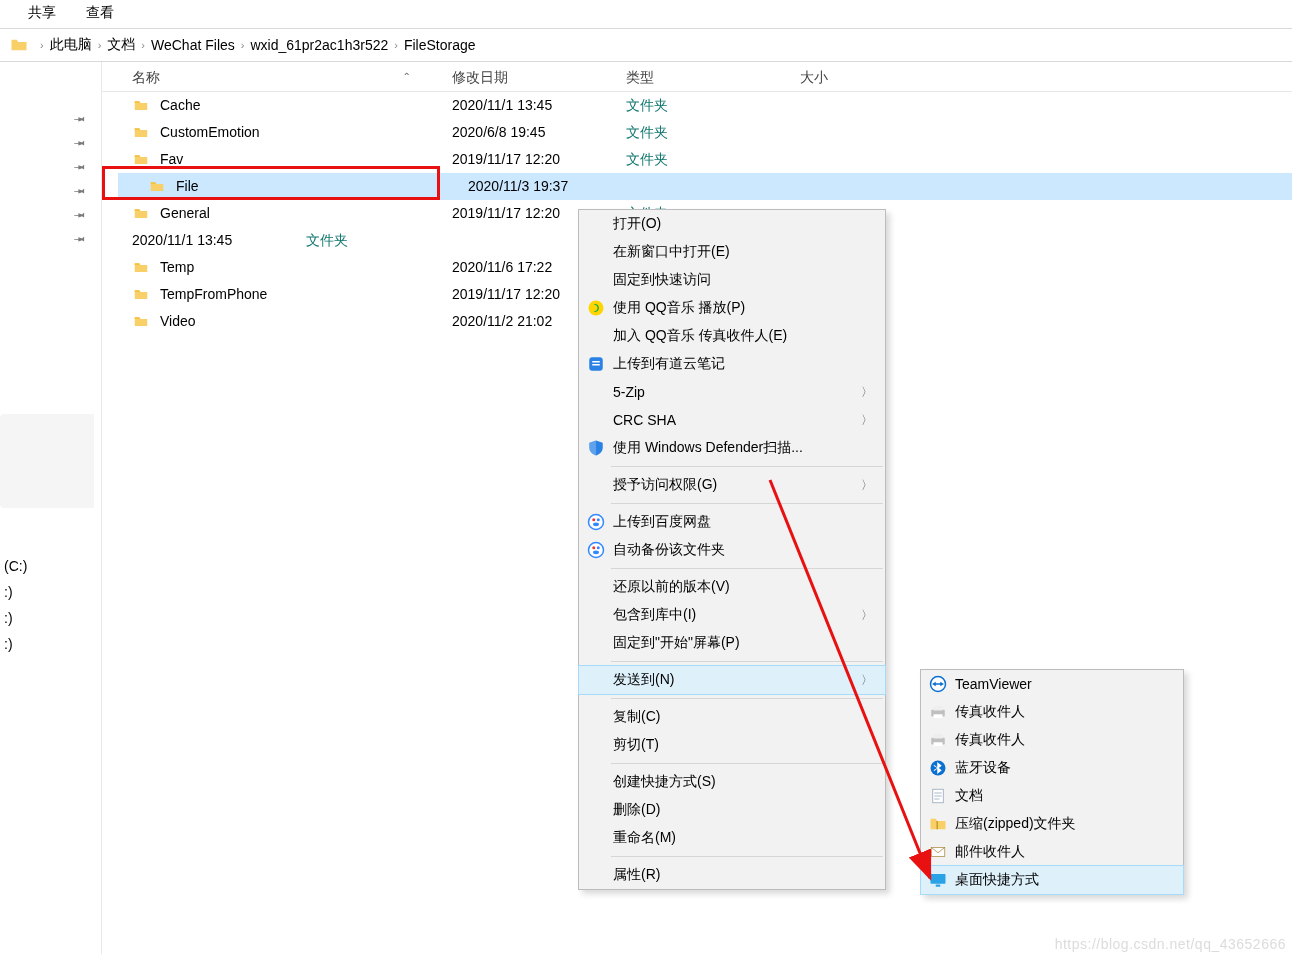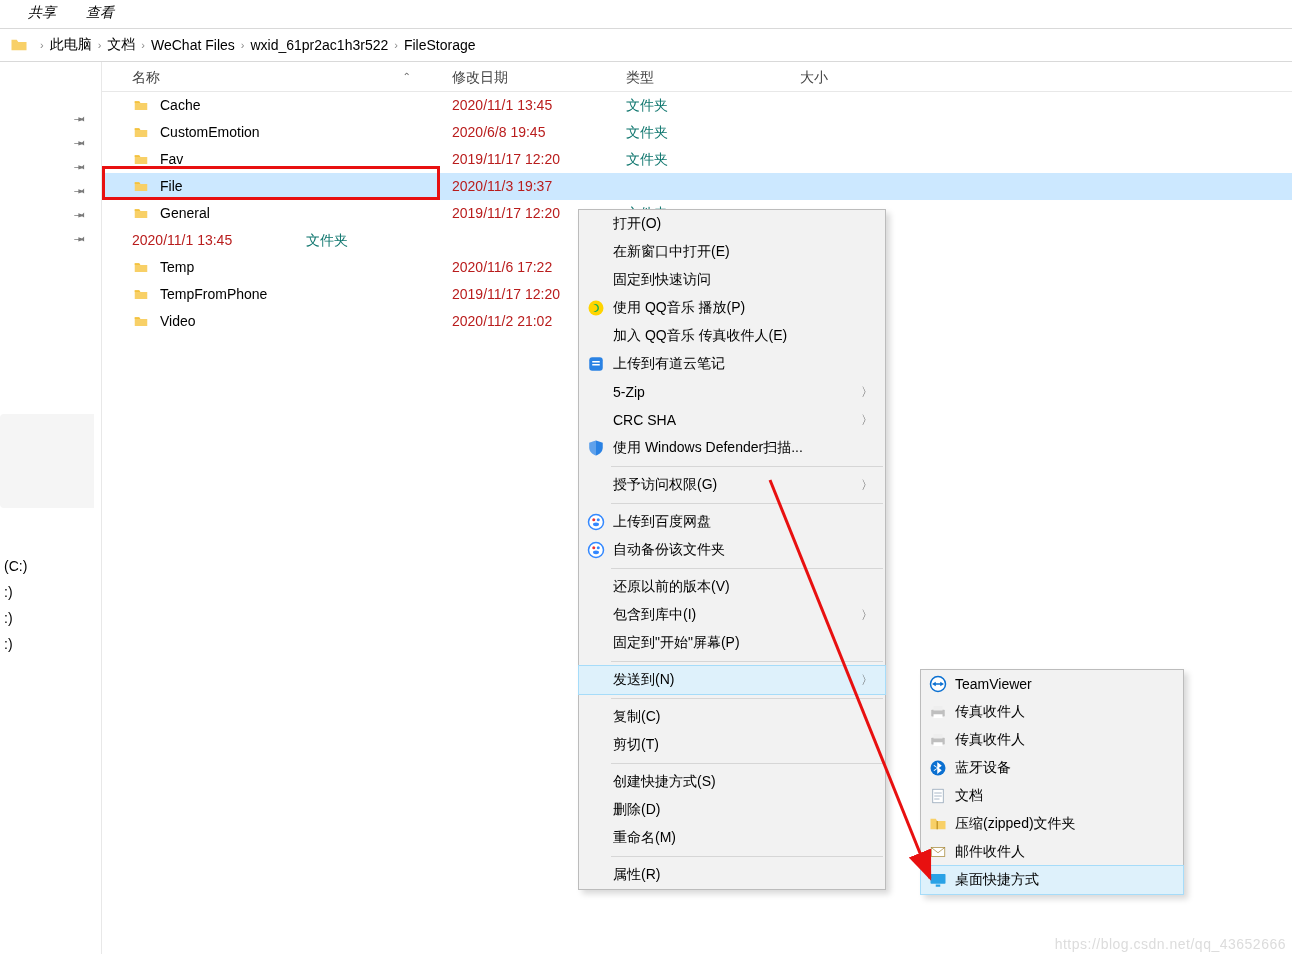--- a/index.html
+++ b/index.html
@@ -14,21 +14,20 @@
     overflow: hidden;
     position: relative;
   }
 
   
   .ribbon {
     display: flex;
     gap: 30px;
     padding: 4px 0 6px 28px;
     font-size: 14px;
-    font-style: italic;
   }
 
   
   .crumb-bar {
     height: 34px;
     display: flex;
     align-items: center;
     padding-left: 10px;
     border-top: 1px solid #d9d9d9;
     border-bottom: 1px solid #d9d9d9;
@@ -79,23 +78,23 @@
   
   .rows { }
   .row {
     display:flex;
     height:27px;
     line-height:27px;
     padding-left:30px;
     align-items:center;
   }
   .row .fname { width:320px; display:flex; align-items:center; gap:10px;}
-  .row .fdate { width:174px; color:#b91c1c;}
+  .row .fdate { width:174px; color:#000000;}
   .row .ftype { width:174px; color:#0f766e;}
-  .row.sel { background:#cce8ff; }
+  .row.sel { background:#cce8ff;margin-left:16px; }
   .row.sel .ftype { visibility:hidden; }
   .folder { width:18px; height:15px; }
 
   .red-box {
     position:absolute;
     left:0; top:104px;
     width:338px; height:34px;
     border:3px solid #e81010;
     pointer-events:none;
   }

